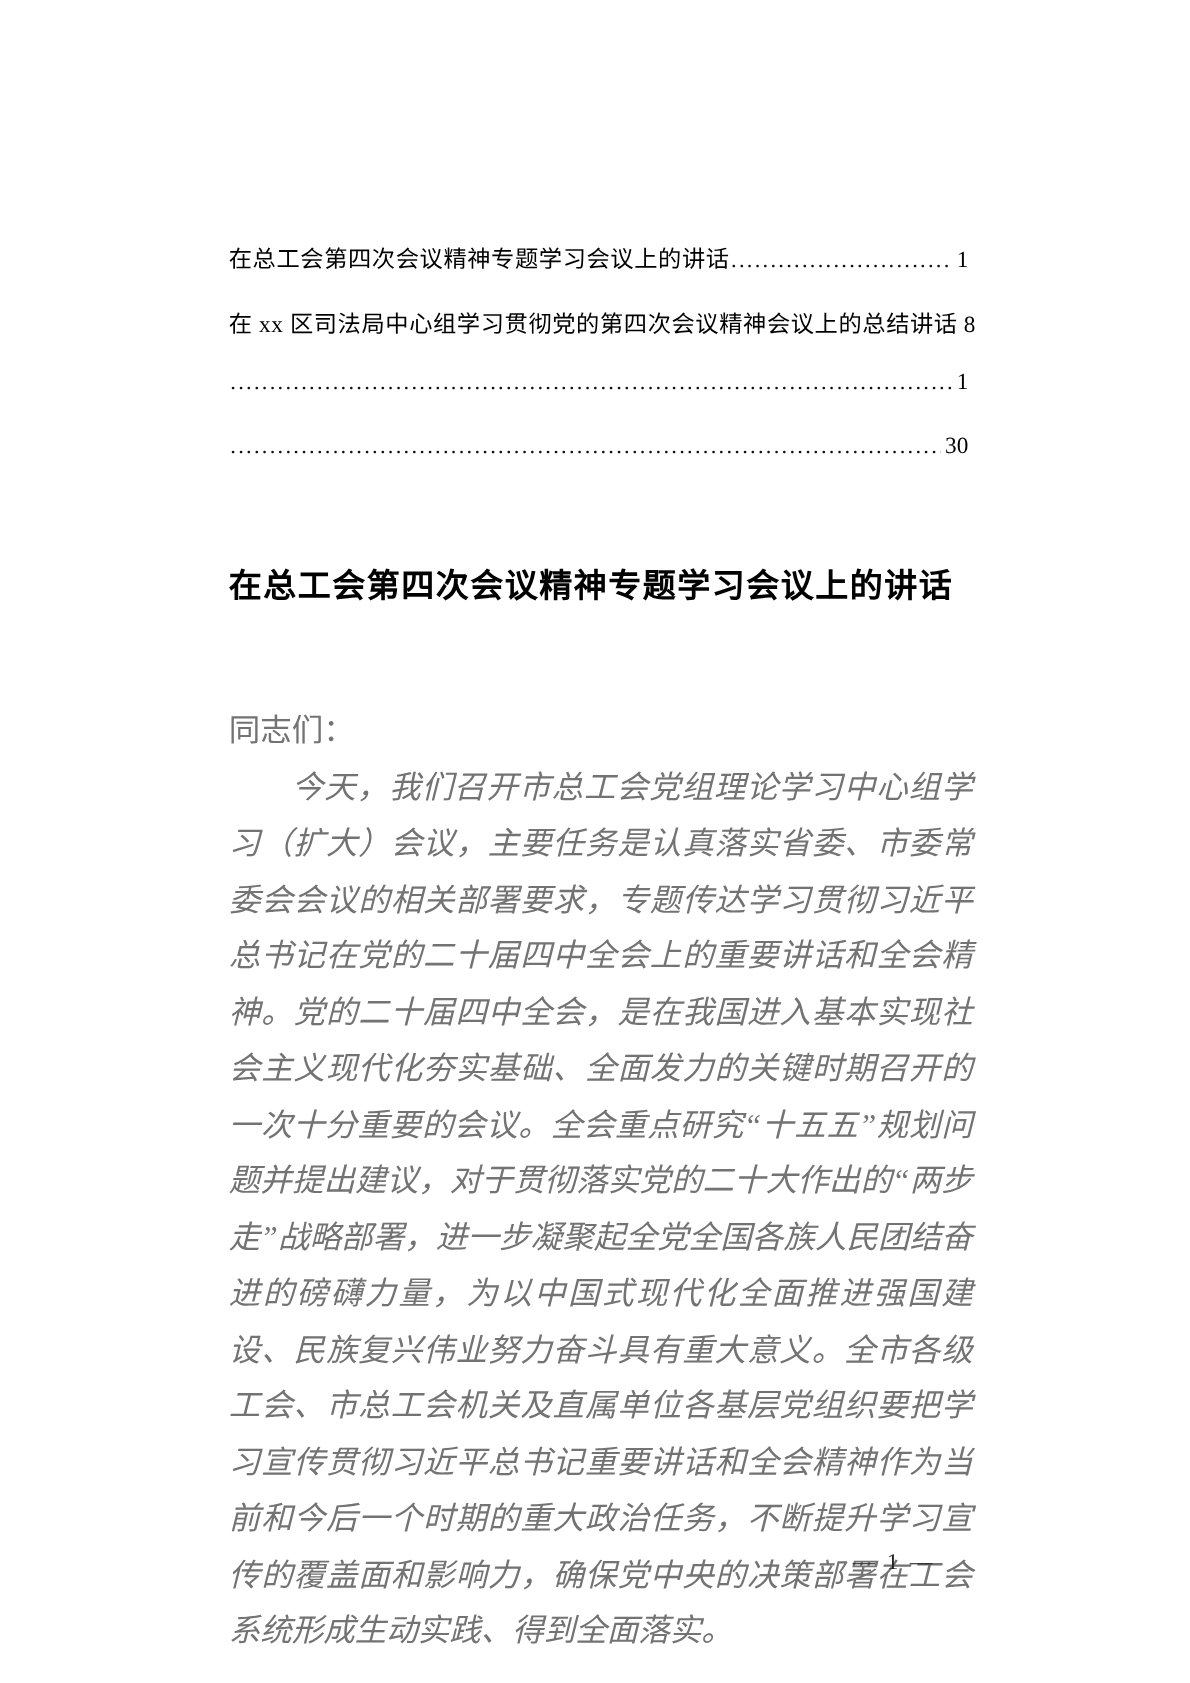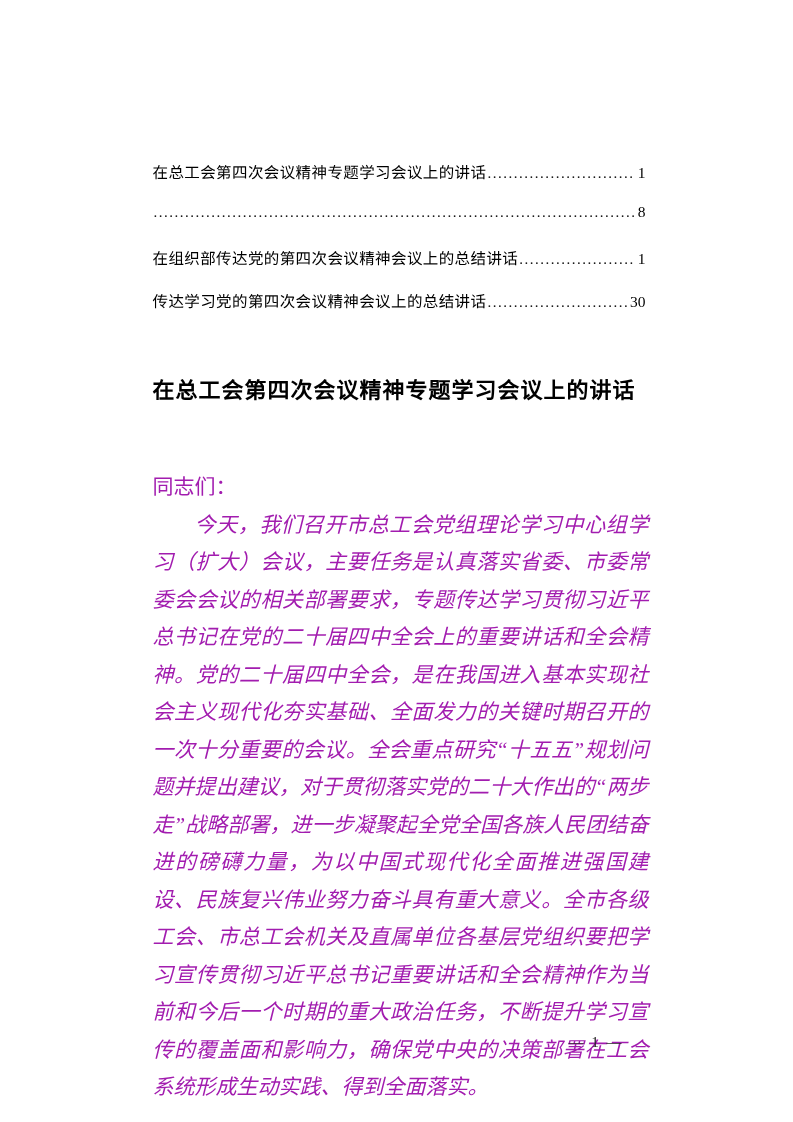--- a/index.html
+++ b/index.html
@@ -60,21 +60,21 @@
     color:#000;
   }
   .body-text {
     position:absolute;
     left:106px;
     right:98px;
     top:469px;
     font-size:21px;
     line-height:37.5px;
     text-align:justify;
-    color:#a21caf;
+    color:#737373;
   }
   .body-text p { margin:0; }
   .para-indent { text-indent:2em;font-style:italic; }
   
   .page-footer {
     position:absolute;
     top:1034px;
     right:123px;
     font-size:15px;
     letter-spacing:2px;
@@ -89,32 +89,31 @@
 
   <div class="toc">
 
     <div class="toc-row">
       <span class="toc-title">在总工会第四次会议精神专题学习会议上的讲话</span>
       <span class="toc-dots"></span>
       <span class="toc-page">1</span>
     </div>
 
     <div class="toc-row">
+      <span class="toc-title">在 xx 区司法局中心组学习贯彻党的第四次会议精神会议上的总结讲话</span>
       <span class="toc-dots"></span>
       <span class="toc-page">8</span>
     </div>
 
     <div class="toc-row">
-      <span class="toc-title">在组织部传达党的第四次会议精神会议上的总结讲话</span>
       <span class="toc-dots"></span>
       <span class="toc-page">1</span>
     </div>
 
     <div class="toc-row">
-      <span class="toc-title">传达学习党的第四次会议精神会议上的总结讲话</span>
       <span class="toc-dots"></span>
       <span class="toc-page">30</span>
     </div>
 
   </div>
 
   <h1 class="article-title">在总工会第四次会议精神专题学习会议上的讲话</h1>
 
   <div class="body-text">
     <p class="para-salutation">同志们：</p>

